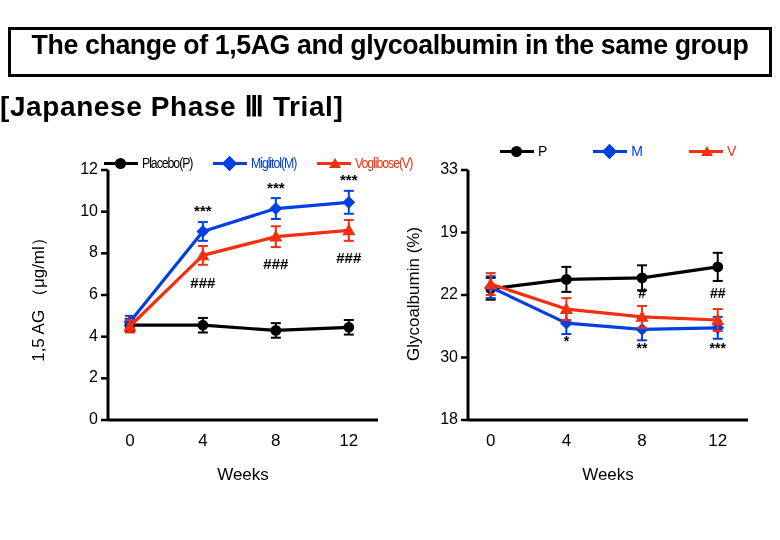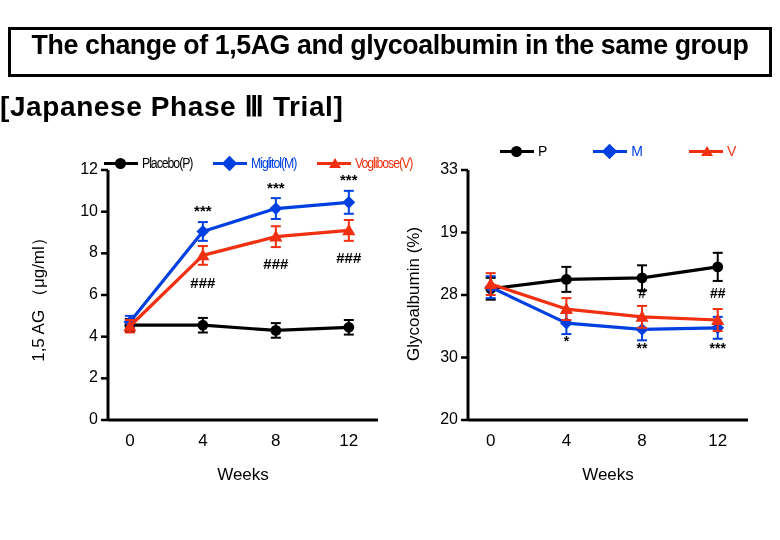--- a/index.html
+++ b/index.html
@@ -417,23 +417,23 @@
             <line x1="321.72972972972974" y1="149.06249999999997" x2="321.72972972972974" y2="170.93750000000006" stroke="#F03010" stroke-width="2"></line>
             <line x1="316.72972972972974" y1="149.06249999999997" x2="326.72972972972974" y2="149.06249999999997" stroke="#F03010" stroke-width="2"></line>
             <line x1="316.72972972972974" y1="170.93750000000006" x2="326.72972972972974" y2="170.93750000000006" stroke="#F03010" stroke-width="2"></line>
           </g>
           <polygon points="94.70270270270271,117.46249999999995 101.3027027027027,129.01249999999993 88.10270270270271,129.01249999999993" fill="#F03010"></polygon>
           <polygon points="170.3783783783784,142.46249999999998 176.97837837837838,154.01249999999996 163.7783783783784,154.01249999999996" fill="#F03010"></polygon>
           <polygon points="246.05405405405403,150.27499999999998 252.65405405405403,161.82499999999996 239.45405405405404,161.82499999999996" fill="#F03010"></polygon>
           <polygon points="321.72972972972974,153.40000000000003 328.32972972972976,164.95000000000002 315.1297297297297,164.95000000000002" fill="#F03010"></polygon>
         </g>
       </svg>
-      <div class="tick-label" style="left: 16px; width: 46px; top: 250px;">20</div>
+      <div class="tick-label" style="left: 16px; width: 46px; top: 250px;">18</div>
       <div class="tick-label" style="left: 16px; width: 46px; top: 187.5px;">30</div>
-      <div class="tick-label" style="left: 16px; width: 46px; top: 125px;">28</div>
+      <div class="tick-label" style="left: 16px; width: 46px; top: 125px;">22</div>
       <div class="tick-label" style="left: 16px; width: 46px; top: 62.5px;">19</div>
       <div class="tick-label" style="left: 16px; width: 46px; top: 0px;">33</div>
       <div class="tick-label-x" style="left: 69.7027px; width: 50px; top: 271px;">0</div>
       <div class="tick-label-x" style="left: 145.378px; width: 50px; top: 271px;">4</div>
       <div class="tick-label-x" style="left: 221.054px; width: 50px; top: 271px;">8</div>
       <div class="tick-label-x" style="left: 296.73px; width: 50px; top: 271px;">12</div>
       <div class="axis-title-x" style="left: 72px; width: 280px; top: 305px;">Weeks</div>
       <div class="axis-title-y" style="left: 0px; top: 0px; width: 250px; text-align: center; transform: translate(-107px, 124px) rotate(-90deg);">Glycoalbumin (%)</div>
       <div class="sig-label sig-small" style="left: 140.378px; width: 60px; top: 173.438px;">*</div>
       <div class="sig-label sig-small" style="left: 216.054px; width: 60px; top: 179.688px;">**</div>

